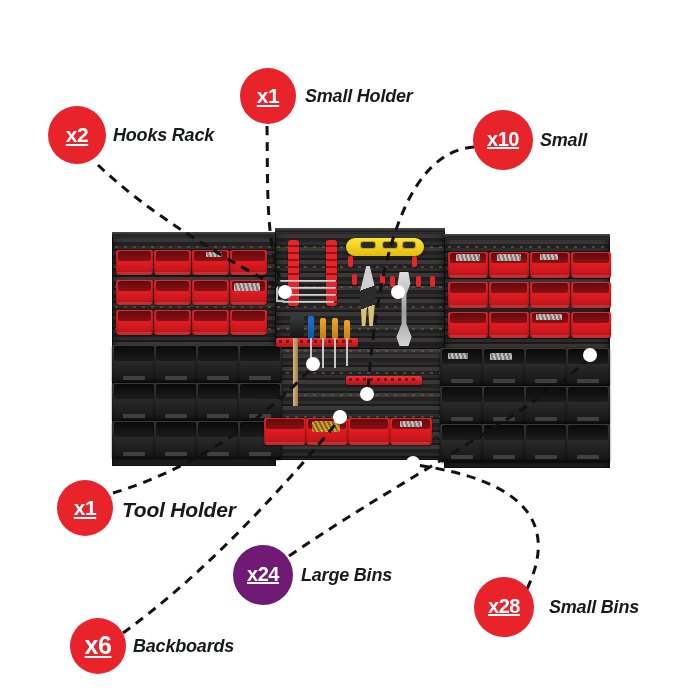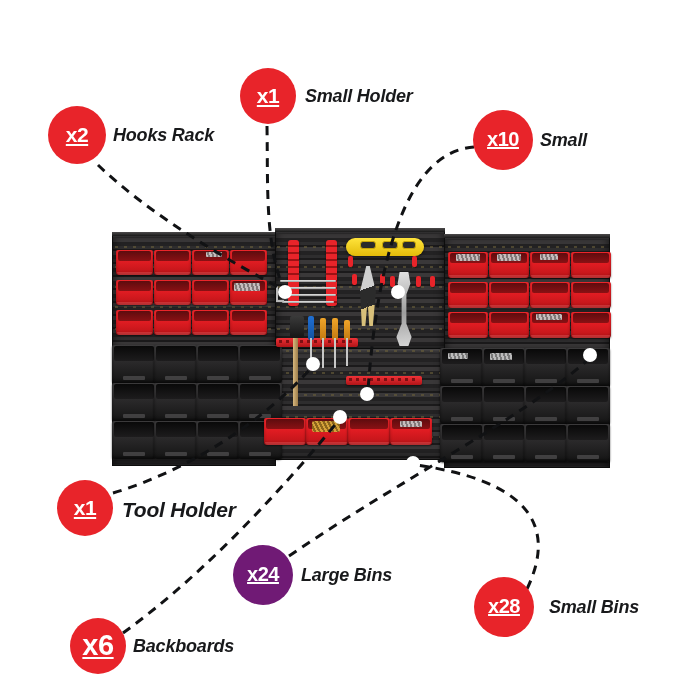--- a/index.html
+++ b/index.html
@@ -339,20 +339,20 @@
         </div>
         <div class="calloutlabel" style="left: 301px; top: 566px; font-size: 18px; color: rgb(24, 25, 27);">Large Bins</div>
       </div>
       <div class="callout">
         <div class="badge" style="left: 474px; top: 577px; width: 60px; height: 60px; background: rgb(232, 36, 42); font-size: 20px;">
           <span>x28</span>
         </div>
         <div class="calloutlabel" style="left: 541px; top: 598px; font-size: 18px; color: rgb(24, 25, 27); margin-left: 8px;">Small Bins</div>
       </div>
       <div class="callout">
-        <div class="badge" style="left: 70px; top: 618px; width: 56px; height: 56px; background: rgb(232, 36, 42); font-size: 29px;">
+        <div class="badge" style="left: 70px; top: 618px; width: 56px; height: 56px; background: rgb(232, 36, 42); font-size: 25px;">
           <span>x6</span>
         </div>
         <div class="calloutlabel" style="left: 133px; top: 637px; font-size: 18px; color: rgb(24, 25, 27);">Backboards</div>
       </div>
     </div>
 
 </div>
 
 </body></html>

